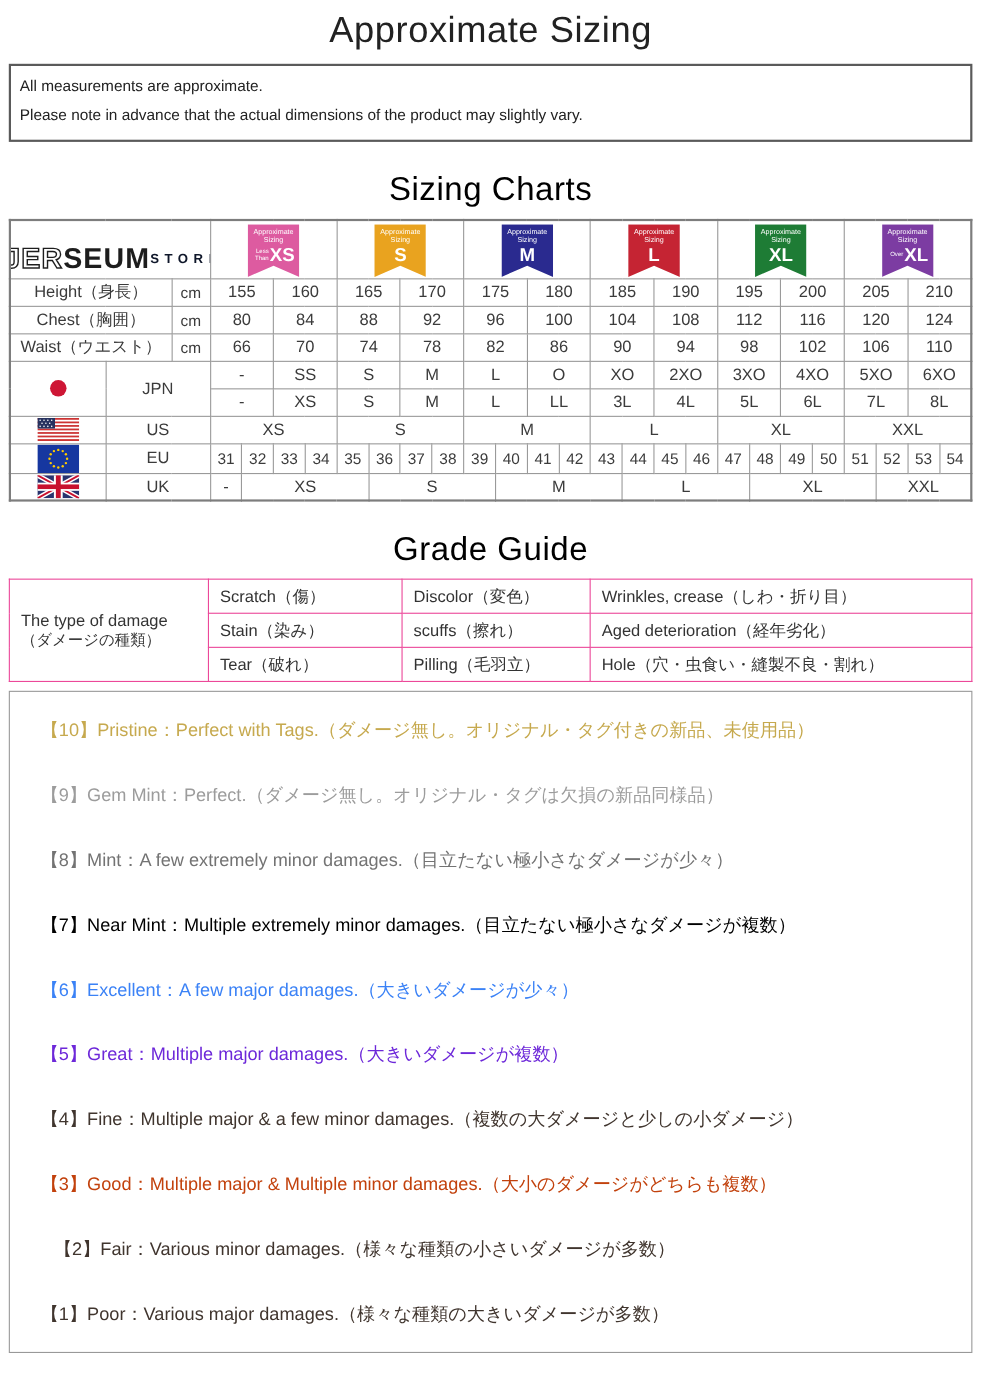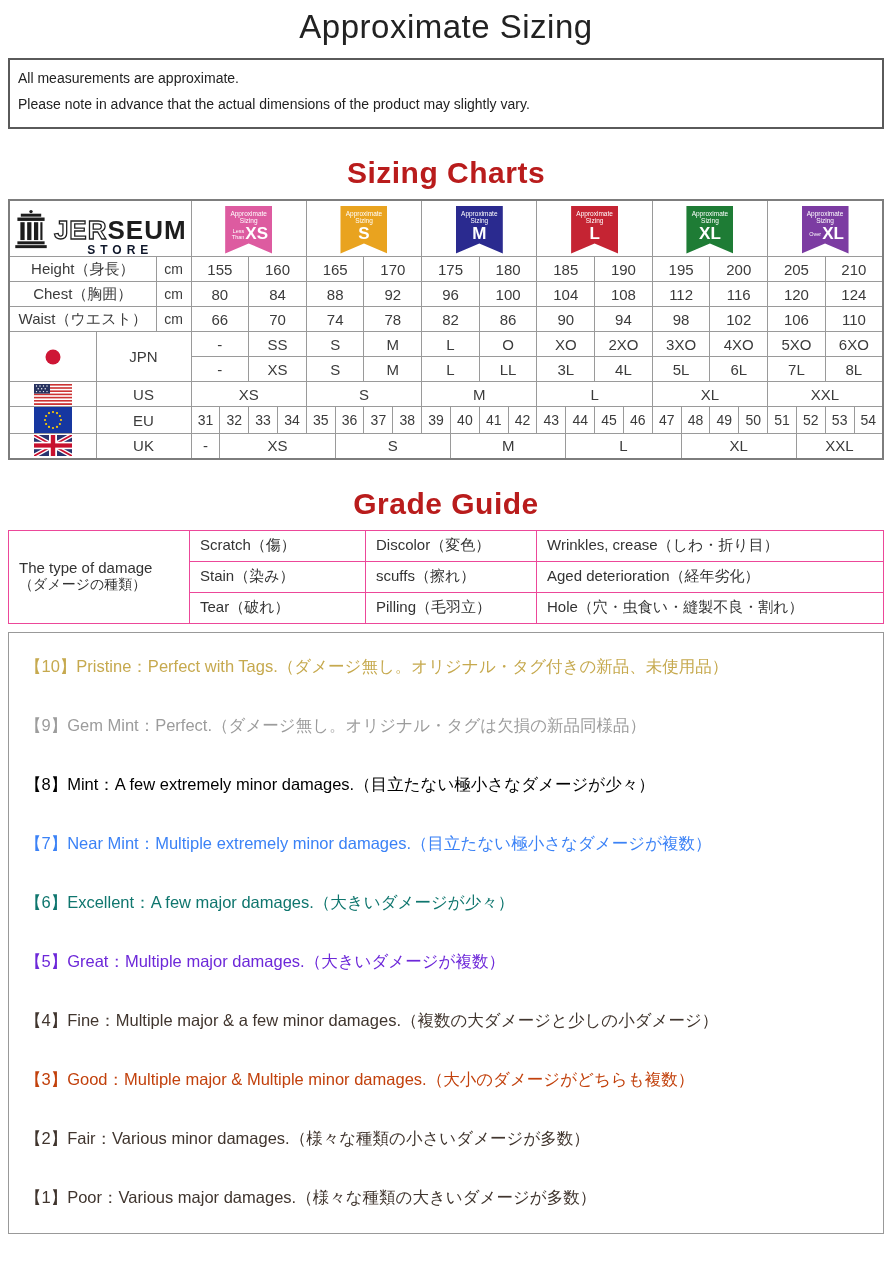--- a/index.html
+++ b/index.html
@@ -9,21 +9,21 @@
     font-family: "Liberation Sans", "DejaVu Sans", sans-serif;
     color: #333;
   }
   .page { padding: 6px 9px 8px 8px; }
 
   h1.page-title {
     font-size: 33px; font-weight: 400; color: #222;
     text-align: center; margin: 2px 0 12px 0; letter-spacing: 0.5px;
   }
   h2.section-title {
-    font-size: 30px; font-weight: 700; color: #b91c1c;
+    font-size: 30px; font-weight: 400; color: #000000;
     text-align: center; margin: 27px 0 9px 0; letter-spacing: 0.5px;
   }
 
   .notice {
     border: 2px solid #5a5a5a;
     padding: 5px 22px 10px 8px;
     font-size: 14px; color: #222;
   }
   .notice p { margin: 0; line-height: 26px; }
 
@@ -36,21 +36,21 @@
     border: 1px solid #9a9a9a;
     text-align: center; vertical-align: middle;
     font-size: 15px; color: #3b3b3b;
     padding: 0; height: 25px; overflow: hidden;
   }
   table.size-table tr.ribbon-row td { height: 53px; }
   table.size-table td.eu-num { font-size: 14px; }
   table.size-table td.unit { font-size: 14px; }
 
   .logo-wrap { display:flex; align-items:center; justify-content:center; gap:6px; }
-  .logo-text { display:flex; flex-direction:column; align-items:center; line-height:1;margin-top:16px; }
+  .logo-text { display:flex; flex-direction:row; align-items:center; line-height:1;margin-top:16px; }
   .brand-line { font-weight: bold; font-size: 26px; letter-spacing: 1px; color:#1d1d1d; white-space:nowrap; }
   .brand-outline { color:#fff; -webkit-text-stroke: 1.3px #1d1d1d; }
   .store-line { font-weight: bold; font-size: 12px; letter-spacing: 5px; color:#0f172a; margin-top: 1px; }
 
   .ribbon {
     width: 47px; height: 48px; margin: 2px auto 0 auto;
     clip-path: polygon(0 0, 100% 0, 100% 100%, 50% 79%, 0 100%);
     color: #fff; display: flex; flex-direction: column; align-items: center;
     padding-top: 4px;
   }
@@ -71,21 +71,21 @@
     height: 31px; padding: 0 0 0 10px; text-align: left; vertical-align: middle;
   }
   td.dmg-head { text-align: center; padding: 0; }
   td.dmg-head .l1 { font-size: 15px; }
   td.dmg-head .l2 { font-size: 14px; }
 
   
   .grades {
     margin-top: 8px;
     border: 1px solid #999;
-    padding: 5px 8px 5px 16px;
+    padding: 5px 8px 5px 28px;
   }
   .grade { height: 59px; display: flex; align-items: center; font-size: 16.5px; }
 </style>
 </head>
 <body>
 
 <div class="page">
 
   <h1 class="page-title">Approximate Sizing</h1>
 
@@ -426,23 +426,23 @@
       <td>Tear（破れ）</td>
       <td>Pilling（毛羽立）</td>
       <td>Hole（穴・虫食い・縫製不良・割れ）</td>
     </tr>
   </tbody>
     </table>
 
   <div class="grades">
     <div class="grade" style="color: rgb(198, 169, 78);">【10】Pristine：Perfect with Tags.（ダメージ無し。オリジナル・タグ付きの新品、未使用品）</div>
     <div class="grade" style="color: rgb(156, 156, 156);">【9】Gem Mint：Perfect.（ダメージ無し。オリジナル・タグは欠損の新品同様品）</div>
-    <div class="grade" style="color: #000000;">【8】Mint：A few extremely minor damages.（目立たない極小さなダメージが少々）</div>
-    <div class="grade" style="color: #3b82f6;">【7】Near Mint：Multiple extremely minor damages.（目立たない極小さなダメージが複数）</div>
-    <div class="grade" style="color: #0f766e;">【6】Excellent：A few major damages.（大きいダメージが少々）</div>
+    <div class="grade" style="color: #737373;">【8】Mint：A few extremely minor damages.（目立たない極小さなダメージが少々）</div>
+    <div class="grade" style="color: #000000;">【7】Near Mint：Multiple extremely minor damages.（目立たない極小さなダメージが複数）</div>
+    <div class="grade" style="color: #3b82f6;">【6】Excellent：A few major damages.（大きいダメージが少々）</div>
     <div class="grade" style="color: #6d28d9;">【5】Great：Multiple major damages.（大きいダメージが複数）</div>
     <div class="grade" style="color: rgb(64, 53, 46);">【4】Fine：Multiple major &amp; a few minor damages.（複数の大ダメージと少しの小ダメージ）</div>
     <div class="grade" style="color: #c2410c;">【3】Good：Multiple major &amp; Multiple minor damages.（大小のダメージがどちらも複数）</div>
-    <div class="grade" style="color: rgb(64, 53, 46);">【2】Fair：Various minor damages.（様々な種類の小さいダメージが多数）</div>
+    <div class="grade" style="color: rgb(64, 53, 46); margin-left: 12px;">【2】Fair：Various minor damages.（様々な種類の小さいダメージが多数）</div>
     <div class="grade" style="color: rgb(64, 53, 46);">【1】Poor：Various major damages.（様々な種類の大きいダメージが多数）</div>
   </div>
 
 </div>
 
 </body></html>

